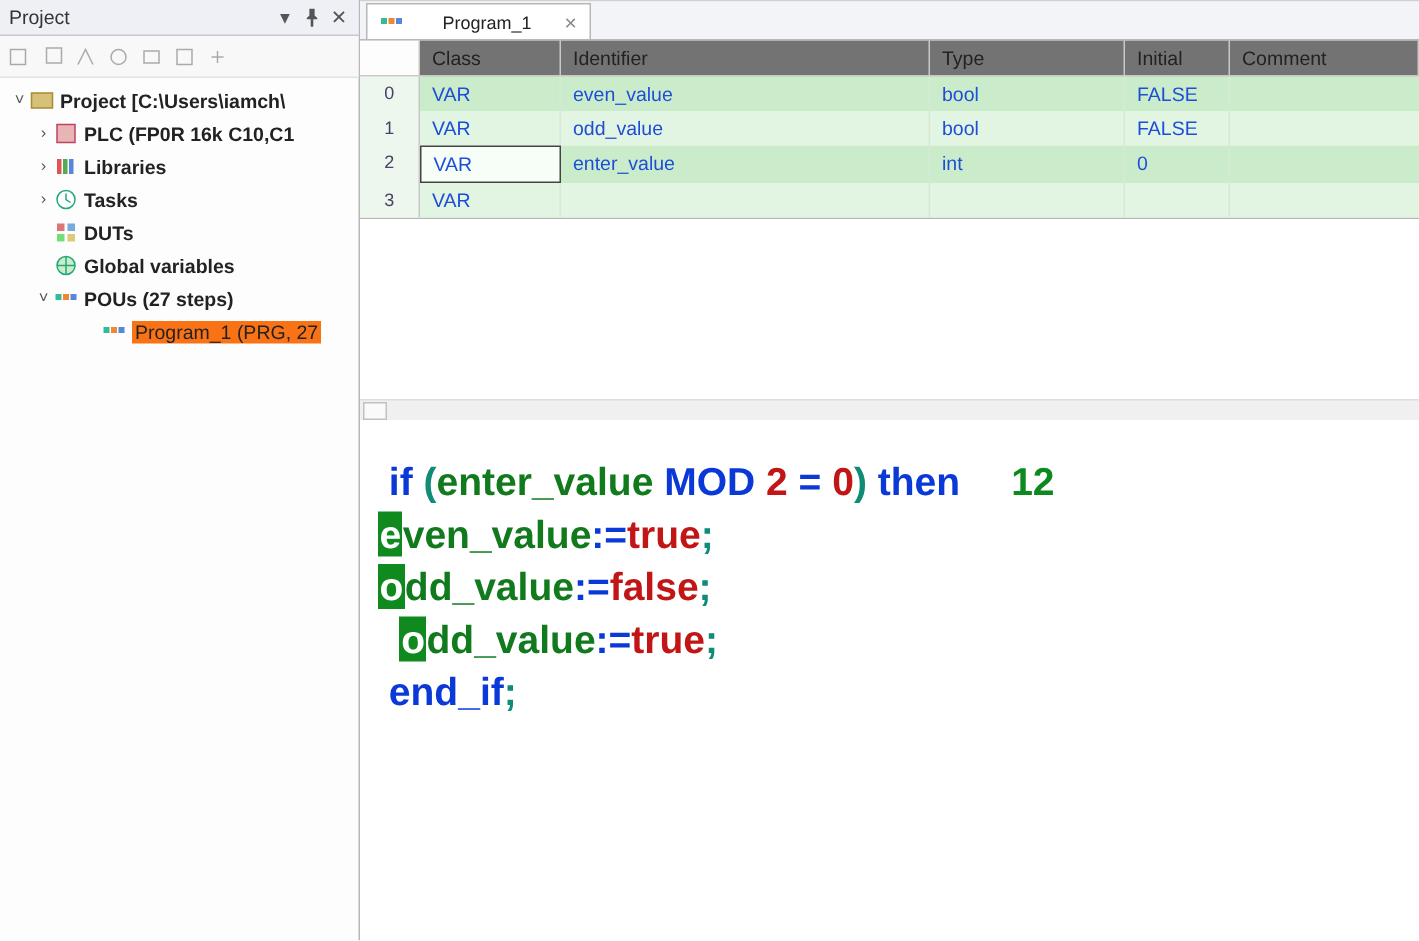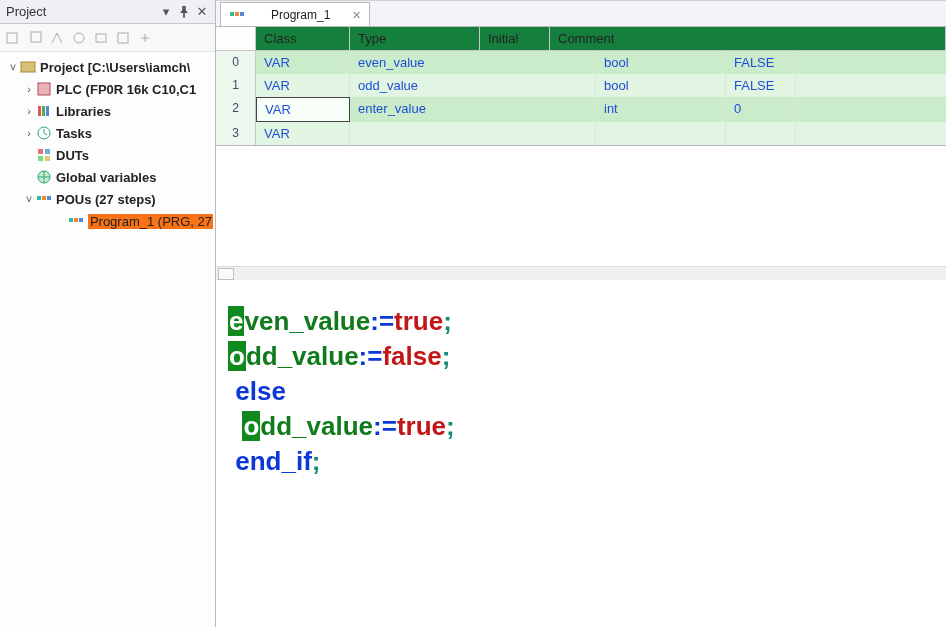--- a/index.html
+++ b/index.html
@@ -1,17 +1,17 @@
 <!DOCTYPE html>
 <html><head>
 <meta charset="utf-8">
 <style>
 * { box-sizing: border-box; margin: 0; padding: 0; font-family: "Segoe UI", Tahoma, sans-serif; }
 body { background: #fff; width: 946px; height: 627px; display: flex; overflow: hidden; font-size: 13px; color: #222; }
-.sidebar { width: 216px; border-right: 1px solid #b8b8b8; display: flex; flex-direction: column; background: #fdfdfd; }
+.sidebar { width: 240px; border-right: 1px solid #b8b8b8; display: flex; flex-direction: column; background: #fdfdfd; }
 .panel-header { background: #eef0f5; border-bottom: 1px solid #c5c8cf; display: flex; align-items: center; height: 24px; padding: 0 6px; font-size: 13px; color: #333; }
 .panel-header .spacer { flex: 1; }
 .panel-header .hdr-ico { width: 14px; height: 14px; margin-left: 4px; display: inline-flex; align-items: center; justify-content: center; color: #555; cursor: pointer; }
 .toolbar-row { height: 28px; display: flex; align-items: center; padding: 0 4px; gap: 4px; border-bottom: 1px solid #e2e2e2; background: #f8f8f8; }
 .tb-ico { width: 18px; height: 18px; border: 1px solid transparent; display: inline-flex; align-items: center; justify-content: center; color: #9a9a9a; }
 .tree { padding: 4px 2px; font-size: 13px; overflow: hidden; }
 .tree-row { display: flex; align-items: center; height: 22px; cursor: pointer; white-space: nowrap; }
 .exp { width: 14px; text-align: center; color: #555; font-size: 11px; user-select: none; }
 .exp.blank { visibility: hidden; }
 .ico { width: 16px; height: 16px; margin-right: 4px; display: inline-flex; align-items: center; justify-content: center; }
@@ -22,21 +22,21 @@
 .ind1 { padding-left: 4px; }
 .ind2 { padding-left: 20px; }
 .ind4 { padding-left: 52px; }
 
 .editor { flex: 1; display: flex; flex-direction: column; border-top: 1px solid #d0d0d0; }
 .tab-strip { height: 26px; background: #f3f4f7; display: flex; align-items: flex-end; padding-left: 4px; border-bottom: 1px solid #b8b8b8; gap: 2px; }
 .tab { background: #fff; border: 1px solid #b8b8b8; border-bottom: none; height: 24px; display: flex; align-items: center; padding: 0 8px; font-size: 12px; gap: 22px; cursor: pointer; }
 .tab .close { color: #888; font-size: 14px; line-height: 14px; cursor: pointer; }
 .grid { border-bottom: 1px solid #b8b8b8; background: #fff; }
 .grid-head, .grid-row { display: flex; }
-.grid-head { background: #15803d; border-bottom: 1px solid #c8c8c8; justify-content: space-between; }
+.grid-head { background: #737373; border-bottom: 1px solid #c8c8c8; justify-content: space-between; }
 .rownum { width: 40px; border-right: 1px solid #c8c8c8; text-align: center; padding: 4px 0; background: #edf7ed; color: #446; font-size: 12px; }
 .grid-head .rownum { background: #fdfdfd; }
 .cell { border-right: 1px solid #d6e9d6; padding: 4px 8px; font-size: 13px; color: #1d4ed8; }
 .grid-head .cell { border-right: 1px solid #c8c8c8; color: #222; font-weight: 400; }
 .col-class { width: 94px; }
 .col-ident { width: 246px; }
 .col-type { width: 130px; }
 .col-initial { width: 70px; }
 .col-comment { flex: 1; border-right: none; }
 .row-even { background: #e2f4e2; }
@@ -205,20 +205,21 @@
         </span>
       <span>Program_1</span>
       <span class="close">×</span>
     </div>
   </div>
 
   <div class="grid">
     <div class="grid-head">
       <div class="rownum"></div>
       <div class="cell col-class">Class</div>
+      <div class="cell col-ident">Identifier</div>
       <div class="cell col-type">Type</div>
       <div class="cell col-initial">Initial</div>
       <div class="cell col-comment">Comment</div>
     </div>
     <div class="grid-row row-odd">
       <div class="rownum">0</div>
       <div class="cell col-class">VAR</div>
       <div class="cell col-ident">even_value</div>
       <div class="cell col-type">bool</div>
       <div class="cell col-initial">FALSE</div>
@@ -246,19 +247,19 @@
       <div class="cell col-ident"></div>
       <div class="cell col-type"></div>
       <div class="cell col-initial"></div>
       <div class="cell col-comment"></div>
     </div>
   </div>
   <div style="height:120px"></div>
   <div class="scroll-stub"><span class="arrow"></span></div>
 
   <div class="code">
+    <div class="line"> <span class="kw-blue">if</span> <span class="kw-teal">(</span><span class="kw-name">enter_value</span> <span class="kw-blue">MOD</span> <span class="kw-red">2</span> <span class="kw-blue">=</span> <span class="kw-red">0</span><span class="kw-teal">)</span> <span class="kw-blue">then</span><span class="step">12</span></div>
     <div class="line"><span class="hl">e</span><span class="kw-name">ven_value</span><span class="kw-blue">:=</span><span class="kw-red">true</span><span class="kw-teal">;</span></div>
     <div class="line"><span class="hl">o</span><span class="kw-name">dd_value</span><span class="kw-blue">:=</span><span class="kw-red">false</span><span class="kw-teal">;</span></div>
-    <div class="line"> <span class="kw-blue">else</span></div>
     <div class="line">  <span class="hl">o</span><span class="kw-name">dd_value</span><span class="kw-blue">:=</span><span class="kw-red">true</span><span class="kw-teal">;</span></div>
     <div class="line"> <span class="kw-blue">end_if</span><span class="kw-teal">;</span></div>
   </div>
 </div>
 
 </body></html>

